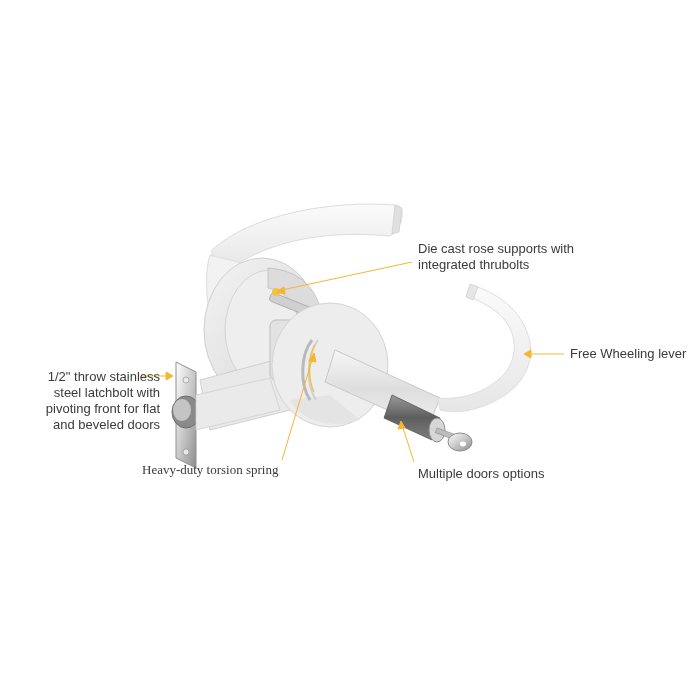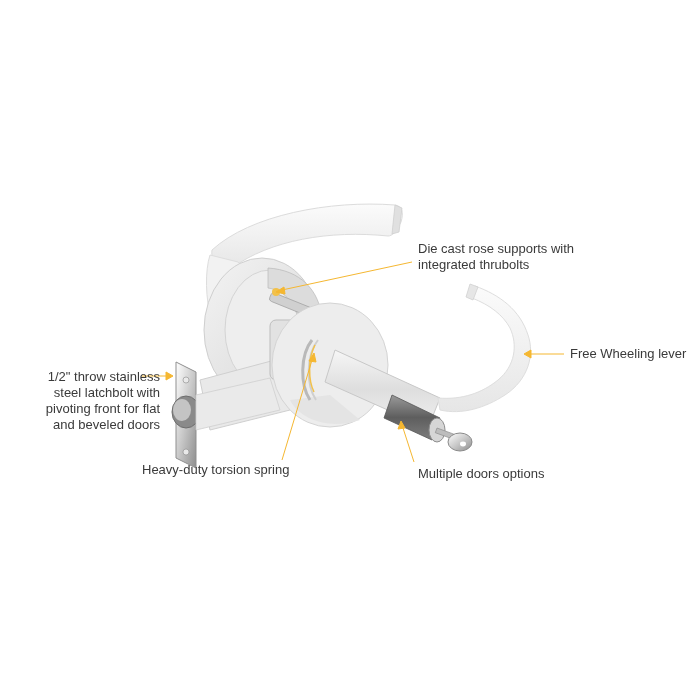--- a/index.html
+++ b/index.html
@@ -28,21 +28,21 @@
       position: absolute;
       font-size: 13px;
       line-height: 16px;
       color: #3a3a3a;
       white-space: pre-line;
     }
     .label.right-align { text-align: right; }
     #lbl-rose   { left: 418px; top: 241px; width: 200px; }
     #lbl-lever  { left: 570px; top: 346px; width: 130px; }
     #lbl-latch  { left: 10px;  top: 369px; width: 150px; }
-    #lbl-spring { left: 142px; top: 462px; width: 180px; }
+    #lbl-spring { left: 142px; top: 462px; width: 180px; font-family: Liberation Serif, serif; }
     #lbl-keying { left: 418px; top: 466px; width: 180px; }
   </style>
 </head>
 <body>
 
 <div class="stage">
 
   <svg class="illustration" viewBox="0 0 700 700" xmlns="http://www.w3.org/2000/svg">
     <defs>
       <linearGradient id="leverGrad" x1="0" y1="0" x2="0" y2="1">

